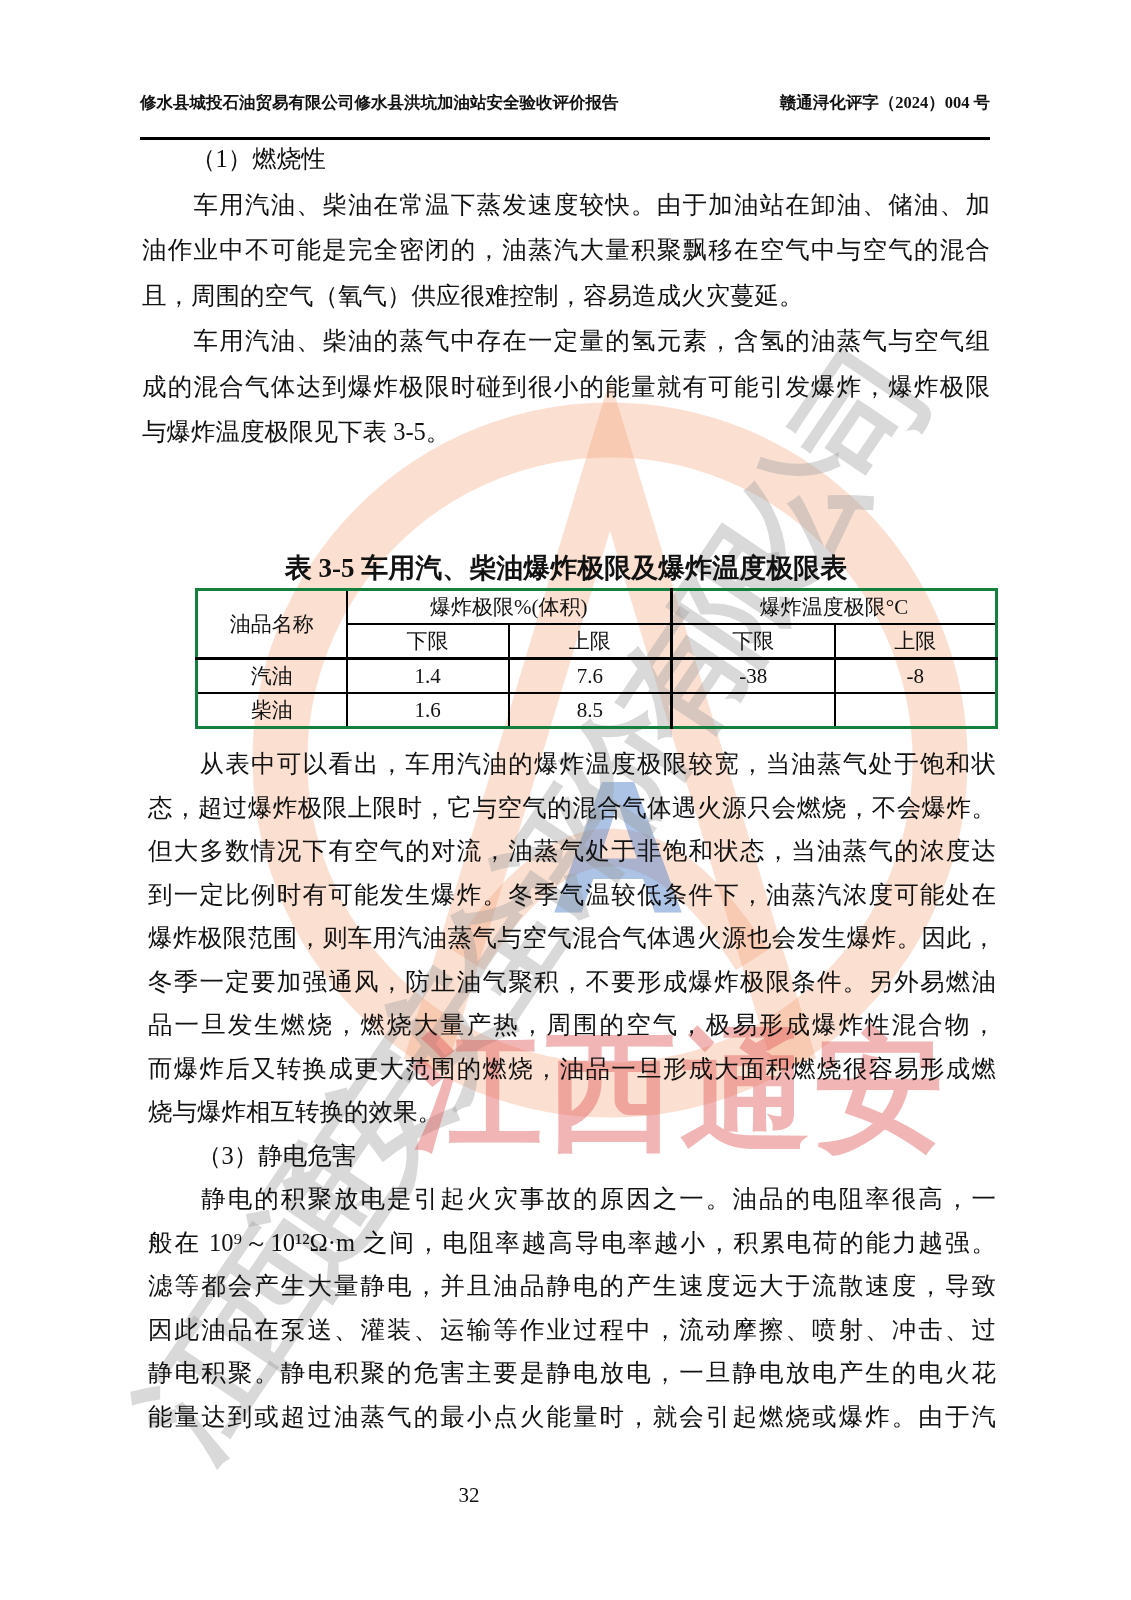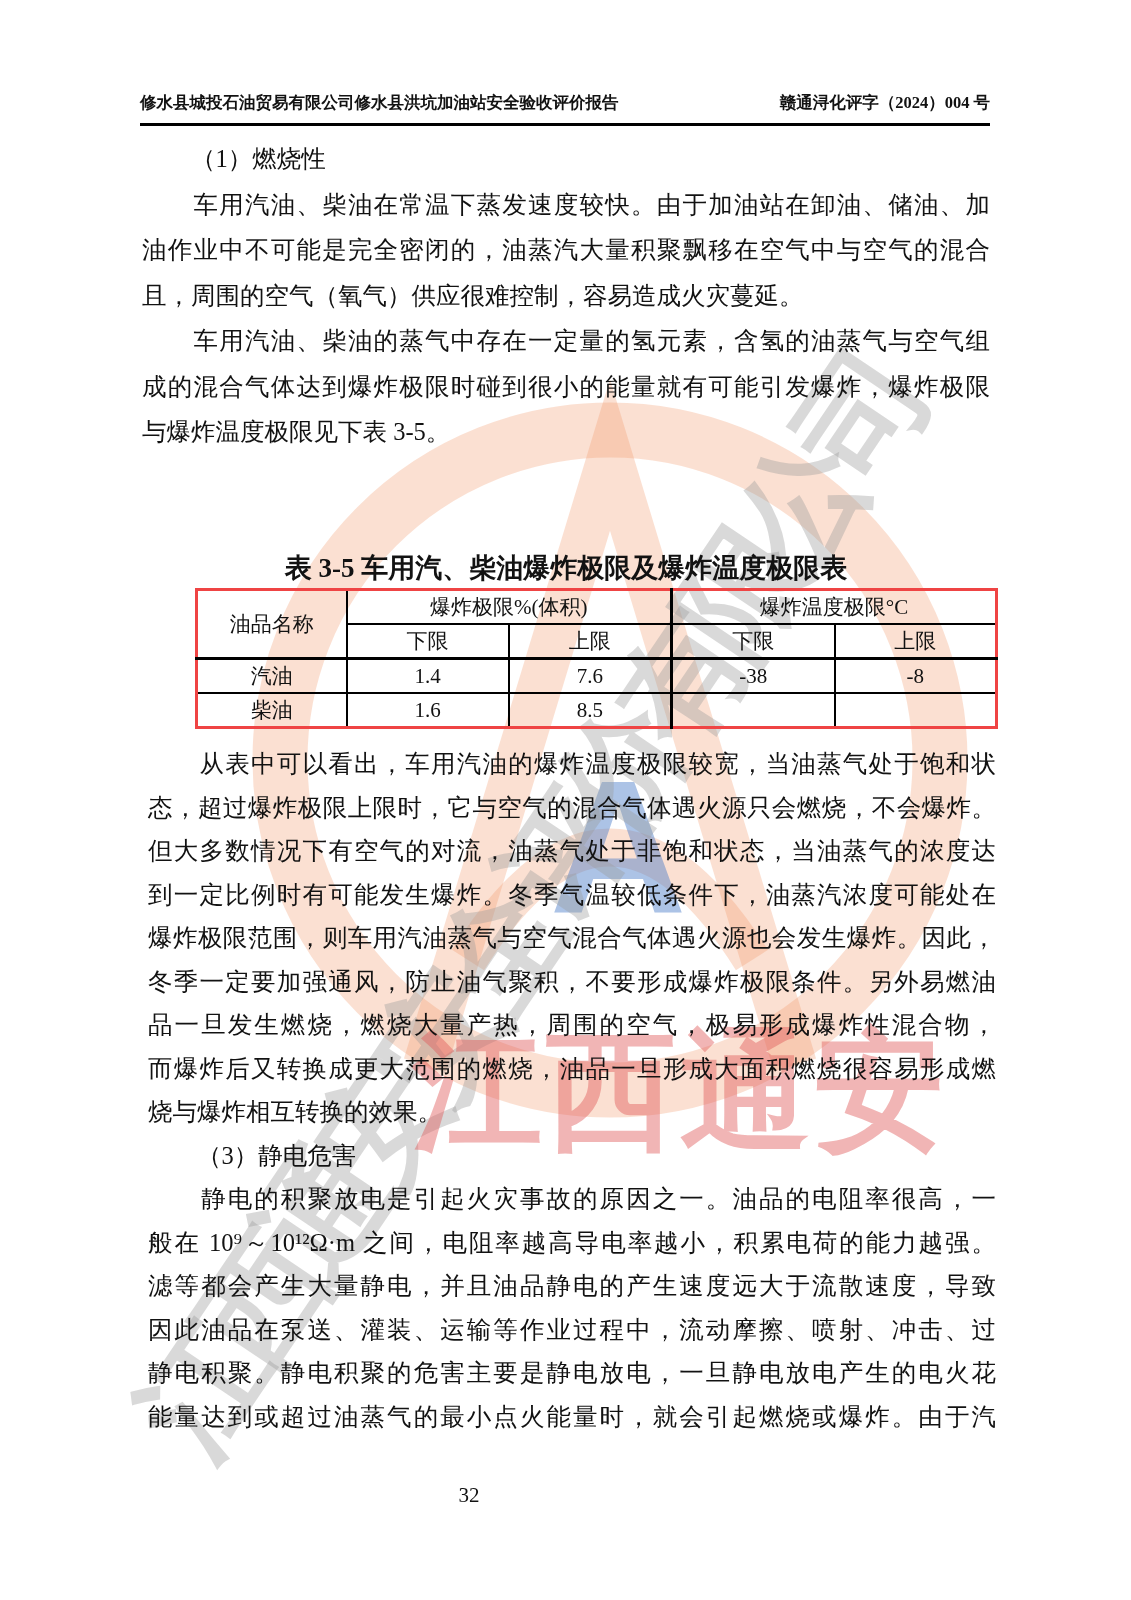--- a/index.html
+++ b/index.html
@@ -15,41 +15,41 @@
   
   .wm { position:absolute; left:0; top:0; z-index:0; }
   .wm-sans  { font-family:"Liberation Sans","DejaVu Sans",sans-serif; font-weight:bold; }
   .wm-serif { font-family:"Liberation Serif","DejaVu Serif",serif; font-weight:bold; }
   
   .content { position:absolute; inset:0; z-index:1; }
   .header {
     position:absolute; left:140px; width:850px; top:92px;
     display:flex; justify-content:space-between; align-items:flex-end;
     font-size:16.5px; font-weight:bold;
-    padding-bottom:9px; border-bottom:3px solid #000;
+    padding-bottom:23px; border-bottom:3px solid #000;
     white-space:nowrap;
   }
   .lines1 { position:absolute; left:142px; width:848px; top:136px; }
   .lines2 { position:absolute; left:148px; width:848px; top:742px; }
   .tline {
     font-size:24.5px;
     text-align:justify;
     text-justify:inter-character;
   }
   .lines1 .tline { line-height:45.5px; }
   .lines2 .tline { line-height:43.5px; }
   .jlast { text-align-last:justify; }
   .table-title {
     position:absolute; left:142px; width:848px; top:550px;
     text-align:center; font-weight:bold; font-size:27px;
   }
   .dtable {
     position:absolute; left:195px; top:588px; width:800px;
     border-collapse:collapse; table-layout:fixed;
-    border:3px solid #ef4444;
+    border:3px solid #15803d;
     background:transparent;
   }
   .dtable th, .dtable td {
     border:2px solid #000;
     font-size:21px; font-weight:normal;
     text-align:center; vertical-align:middle;
     padding:0; height:32px; line-height:32px;
     overflow:hidden;
   }
   .dtable .corner { border-bottom:3px solid #000; }

